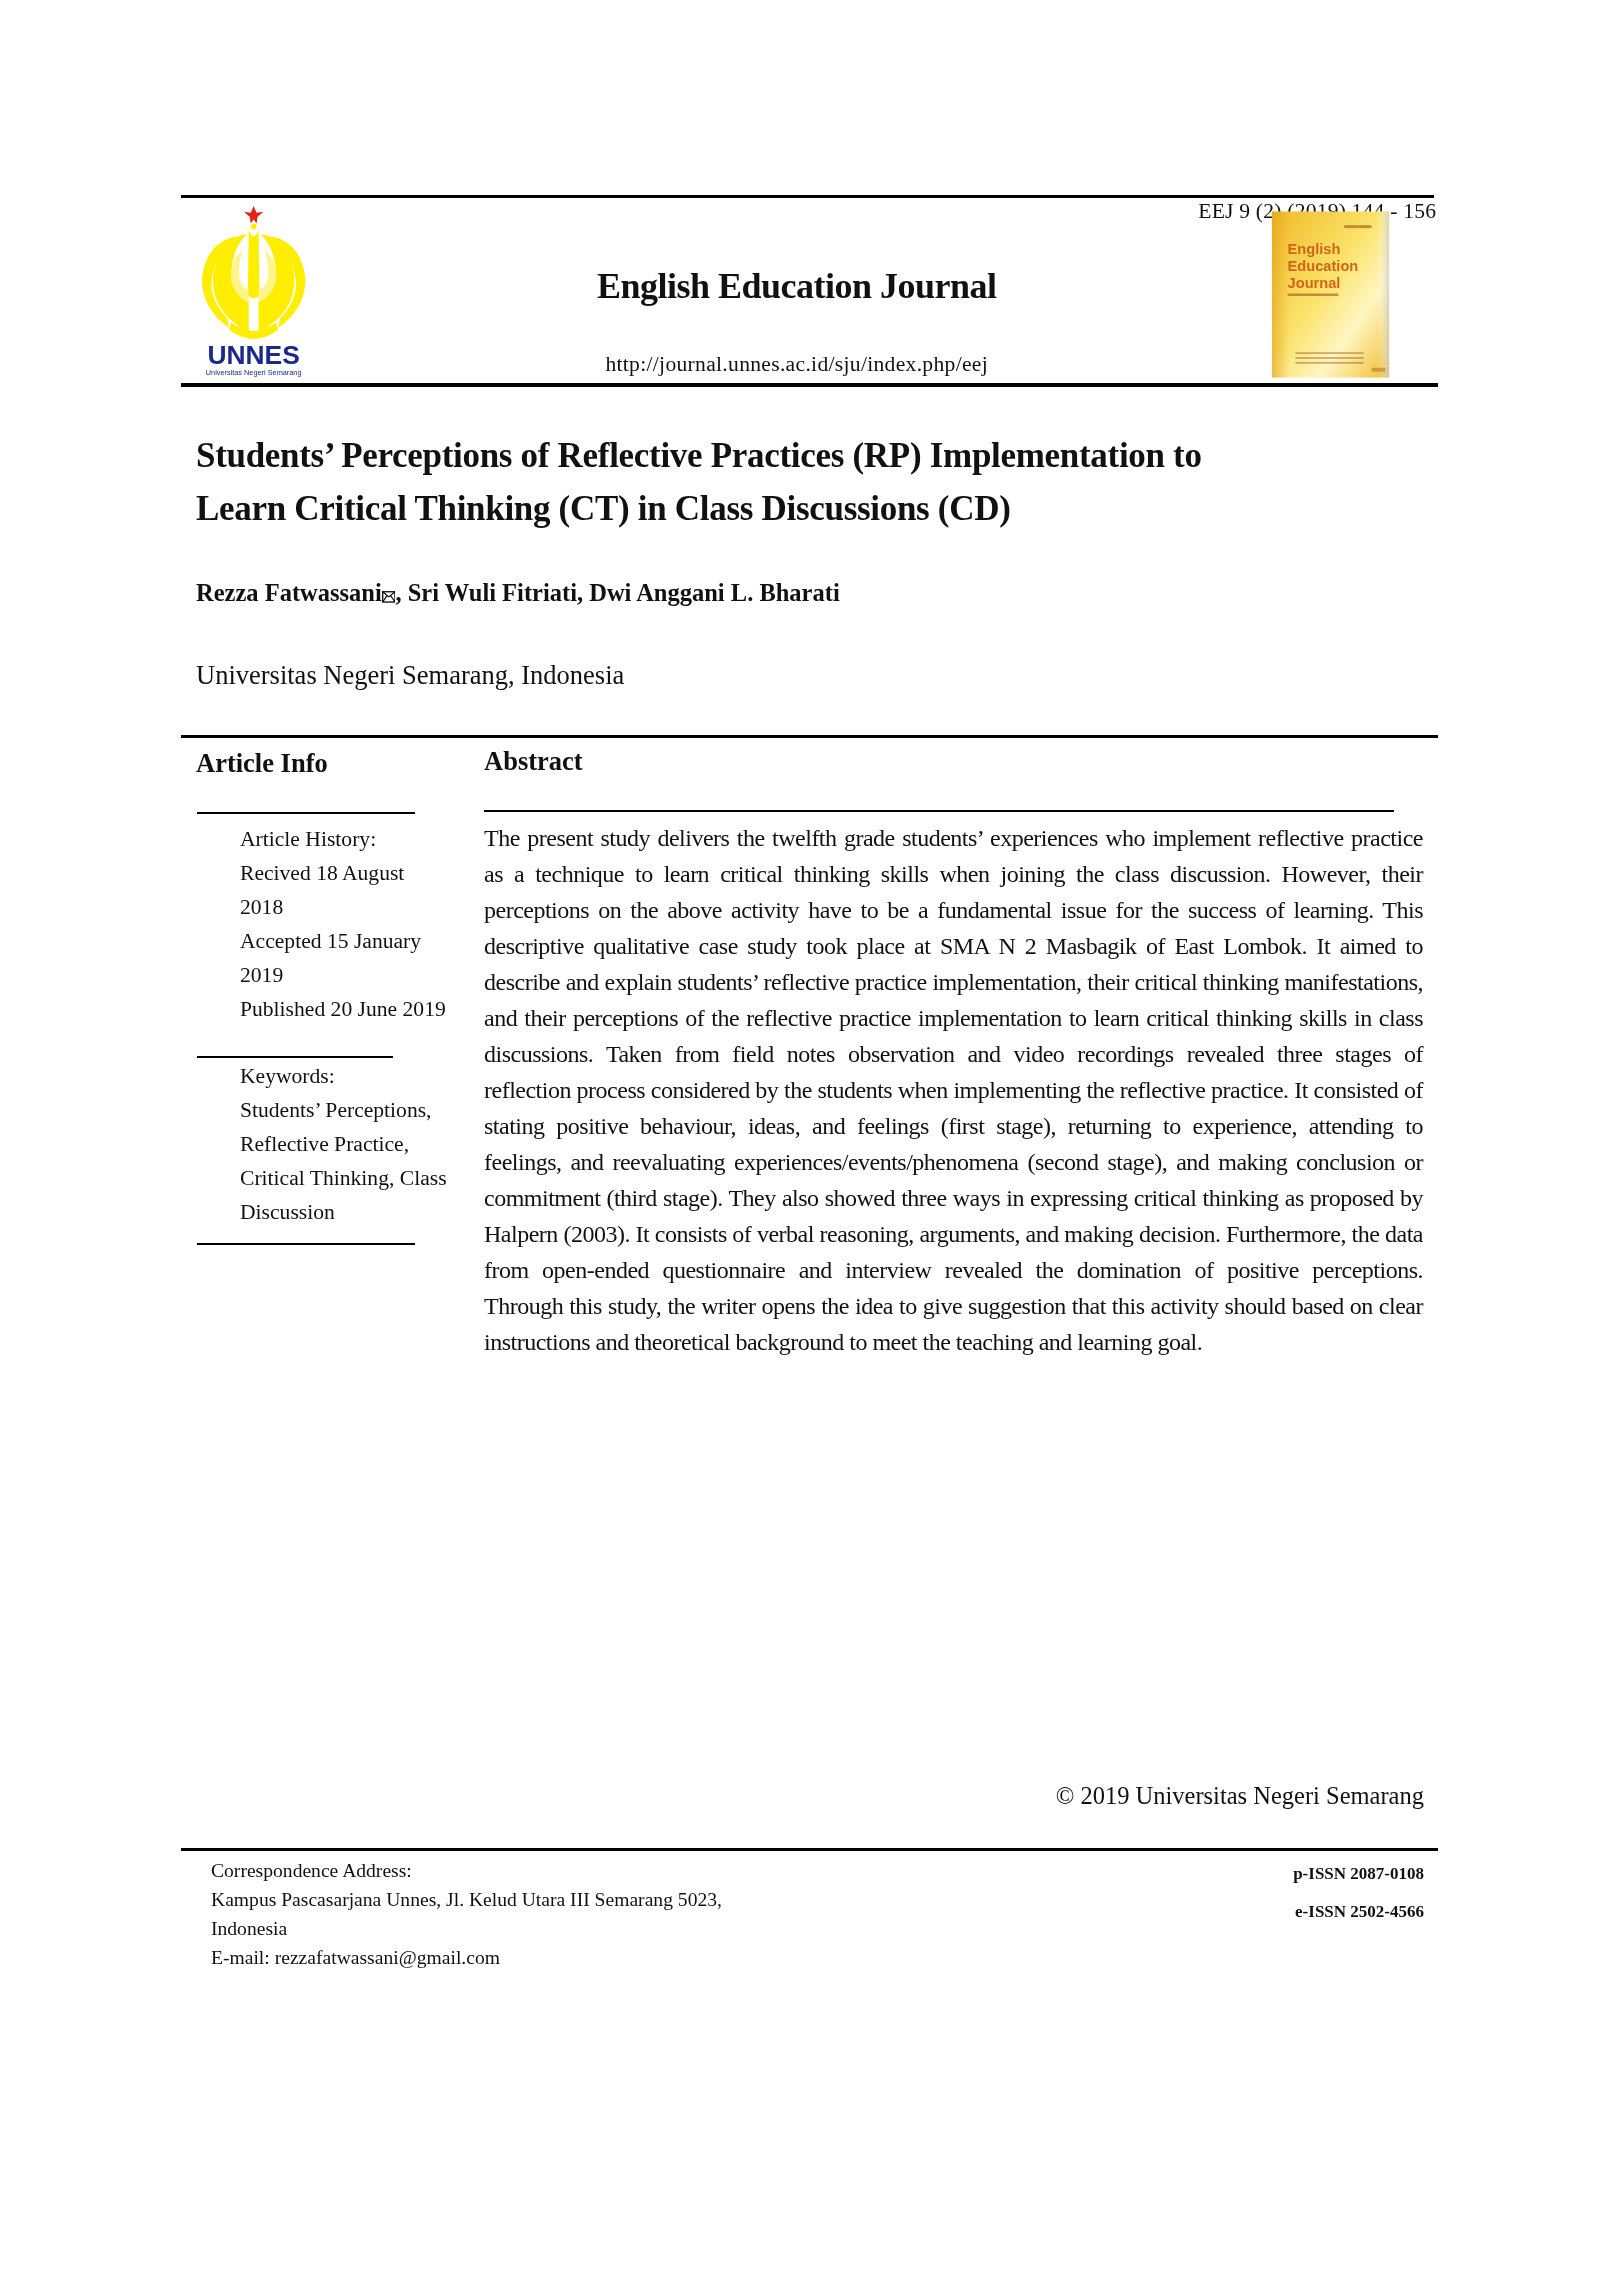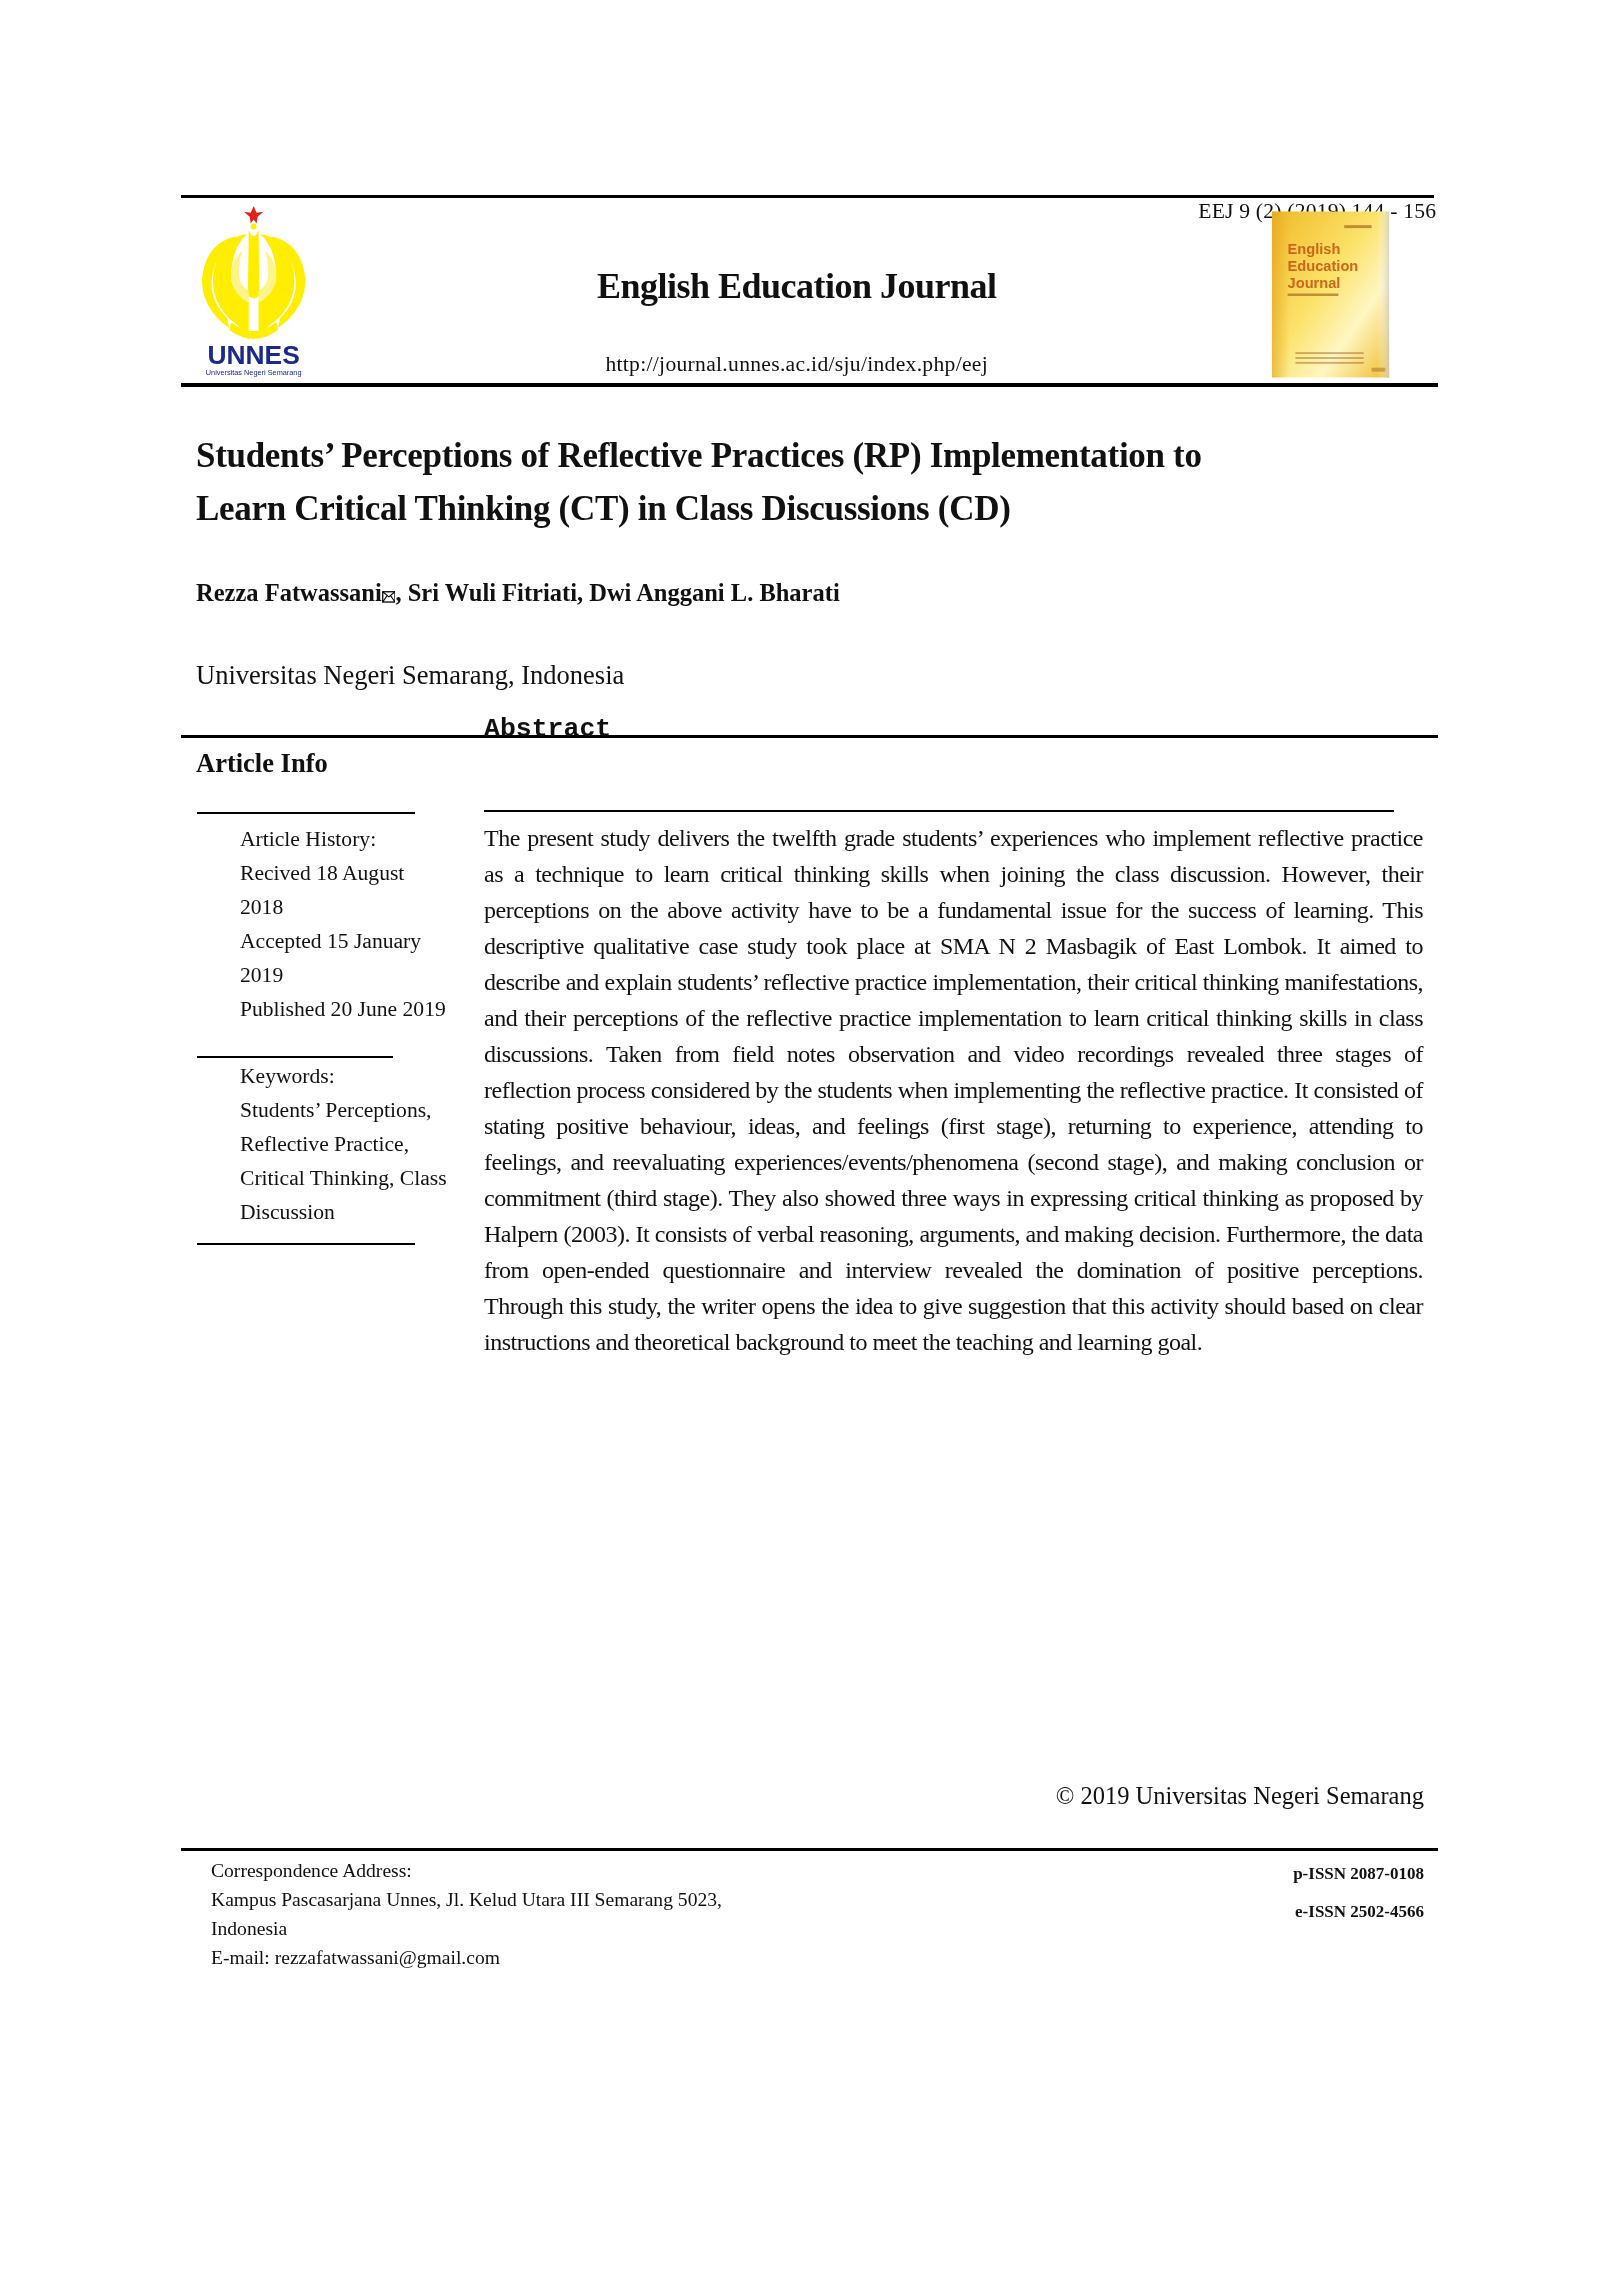--- a/index.html
+++ b/index.html
@@ -20,21 +20,21 @@
 
   
   #title { left: 196px; top: 429px; width: 1235px; font-size: 35px; font-weight: bold; line-height: 53px; letter-spacing: -0.3px; }
   #authors { left: 196px; top: 579px; font-size: 24.5px; font-weight: bold; white-space: nowrap; }
   #authors .env { display: inline-block; width: 13.7px; height: 11.8px; vertical-align: top; position: relative; top: 2px; }
   #affiliation { left: 196px; top: 660px; font-size: 26.5px; white-space: nowrap; }
 
   
   .sec-head { font-size: 26.5px; font-weight: bold; white-space: nowrap; }
   #article-info-head { left: 196px; top: 748px; }
-  #abstract-head { left: 484px; top: 714px; font-family: Liberation Mono, monospace; }
+  #abstract-head { left: 484px; top: 746px; }
 
   .info { left: 196px; font-size: 21.6px; line-height: 34px; width: 235px; margin-left: 44px; }
   #history { top: 822px; }
   #keywords { top: 1059px; }
 
   #abstract-body { left: 484px; top: 820px; width: 939px; font-size: 24px; line-height: 36px;
                    text-align: justify; letter-spacing: -0.5px; word-spacing: 0px; hyphens: none; }
 
   #copyright { right: 189px; top: 1782px; font-size: 24.5px; white-space: nowrap; }
 

